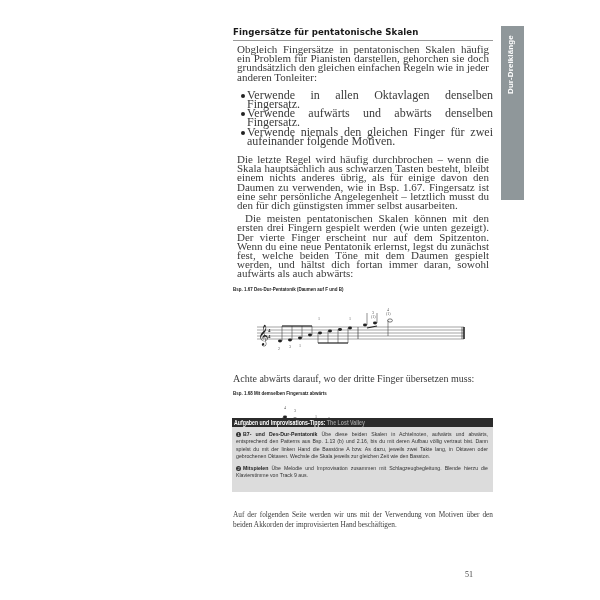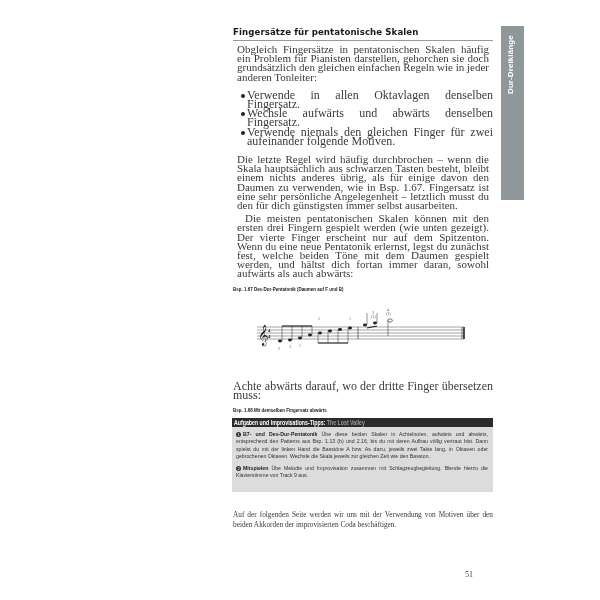--- a/index.html
+++ b/index.html
@@ -11,21 +11,21 @@
              border-bottom:0.6px solid #999; padding-bottom:3px; margin:0 0 2px 0; letter-spacing:0.1px; }
   .para { font-size:11px; line-height:9.2px; text-align:justify; margin:4px; }
   .para.indent { text-indent:8px; }
   ul.bullets { list-style:none; margin:9px 0 9px 0; padding:0 0 0 8px; }
   ul.bullets li { font-size:12px; line-height:9.2px; text-align:justify; position:relative; padding-left:6px; }
   ul.bullets li .dot { position:absolute; left:0; top:3px; width:4px; height:4px; background:#222; border-radius:50%; }
   .example-title { font-family:"Liberation Sans", sans-serif; font-weight:bold; font-size:5.6px; color:#222;
                    transform:scaleX(0.8); transform-origin:left center; white-space:nowrap; margin:7px 0 0 0; }
   .staff-wrap { position:relative; width:260px; margin:0; }
   .staff-wrap svg { display:block; }
-  .after-text { font-size:12px; margin:20px 0 0 0; }
+  .after-text { font-size:10px; margin:12px 0 0 0; }
   .tips { position:absolute; left:232px; top:418px; width:261px; height:74px; background:#dcdcdc; }
   .tips-head { height:9px; background:#2b2b2b; font-family:"Liberation Sans", sans-serif; font-weight:bold;
                font-size:6.4px; color:#fff; line-height:9px; padding-left:2px; white-space:nowrap; overflow:hidden; }
   .tips-head .sub { color:#9a9a9a; }
   .tips-head .inner { display:inline-block; transform:scaleX(0.82); transform-origin:left center; }
   .tip { font-family:"Liberation Sans", sans-serif; font-size:5.2px; line-height:7.4px; color:#333;
          margin:4px 5px 0 4px; text-align:justify; }
   .tip .lead { font-weight:bold; color:#222; }
   .tip .num { display:inline-block; width:5px; height:5px; border-radius:50%; background:#333; color:#fff;
               font-size:4px; line-height:5px; text-align:center; margin-right:2px; vertical-align:middle; }
@@ -44,21 +44,21 @@
   <div class="side-tab">
     <span>Dur-Dreiklänge</span>
   </div>
 
   <div class="content">
     <h2 class="heading">Fingersätze für pentatonische Skalen</h2>
     <p class="para">Obgleich Fingersätze in pentatonischen Skalen häufig ein Problem für Pianisten darstellen, gehorchen sie doch grundsätzlich den gleichen einfachen Regeln wie in jeder anderen Tonleiter:</p>
 
     <ul class="bullets">
       <li><span class="dot"></span><span>Verwende in allen Oktavlagen denselben Fingersatz.</span></li>
-      <li><span class="dot"></span><span>Wechsle aufwärts und abwärts denselben Fingersatz.</span></li>
+      <li><span class="dot"></span><span>Verwende aufwärts und abwärts denselben Fingersatz.</span></li>
       <li><span class="dot"></span><span>Verwende niemals den gleichen Finger für zwei aufeinander folgende Motiven.</span></li>
     </ul>
 
     <p class="para">Die letzte Regel wird häufig durchbrochen – wenn die Skala hauptsächlich aus schwarzen Tasten besteht, bleibt einem nichts anderes übrig, als für einige davon den Daumen zu verwenden, wie in Bsp. 1.67. Fingersatz ist eine sehr persönliche Angelegenheit – letztlich musst du den für dich günstigsten immer selbst ausarbeiten.</p>
     <p class="para indent">Die meisten pentatonischen Skalen können mit den ersten drei Fingern gespielt werden (wie unten gezeigt). Der vierte Finger erscheint nur auf dem Spitzenton. Wenn du eine neue Pentatonik erlernst, legst du zunächst fest, welche beiden Töne mit dem Daumen gespielt werden, und hältst dich fortan immer daran, sowohl aufwärts als auch abwärts:</p>
 
     <div class="example-title">Bsp. 1.67 Des-Dur-Pentatonik (Daumen auf F und B)</div>
     <div class="staff-wrap">
       <svg width="260" height="70" viewBox="0 0 260 70">
         <g stroke="#444" stroke-width="0.5">
@@ -196,16 +196,16 @@
     <div class="tip">
       <span class="num">1</span><span class="lead">B7- und Des-Dur-Pentatonik</span>
       <span>Übe diese beiden Skalen in Achtelnoten, aufwärts und abwärts, entsprechend den Patterns aus Bsp. 1.13 (b) und 2.16, bis du mit deren Aufbau völlig vertraut bist. Dann spielst du mit der linken Hand die Basstöne A bzw. As dazu, jeweils zwei Takte lang, in Oktaven oder gebrochenen Oktaven. Wechsle die Skala jeweils zur gleichen Zeit wie den Basston.</span>
     </div>
     <div class="tip">
       <span class="num">2</span><span class="lead">Mitspielen</span>
       <span>Übe Melodie und Improvisation zusammen mit Schlagzeugbegleitung. Blende hierzu die Klavierstimme von Track 9 aus.</span>
     </div>
   </div>
 
-  <p class="closing">Auf der folgenden Seite werden wir uns mit der Verwendung von Motiven über den beiden Akkorden der improvisierten Coda beschäftigen.</p>
+  <p class="closing">Auf der folgenden Seite werden wir uns mit der Verwendung von Motiven über den beiden Akkorden der improvisierten Hand beschäftigen.</p>
 
   <div class="page-number">51</div>
 </div>
 
 </body></html>

